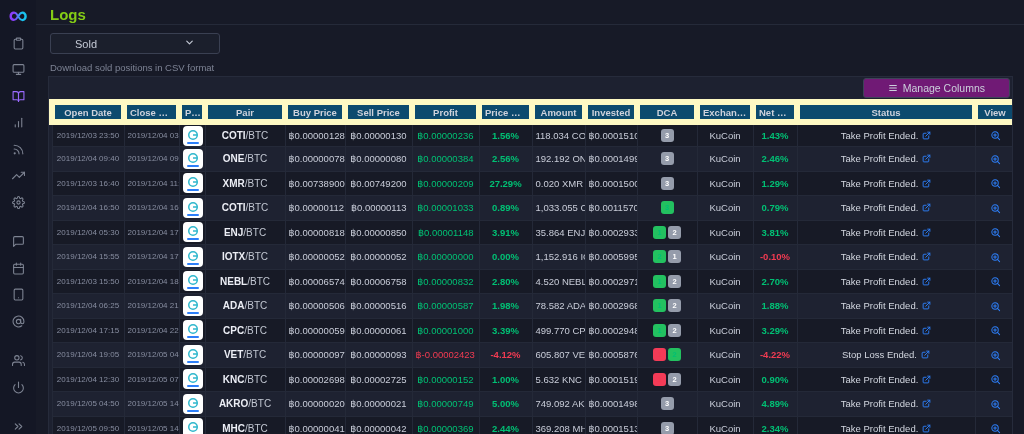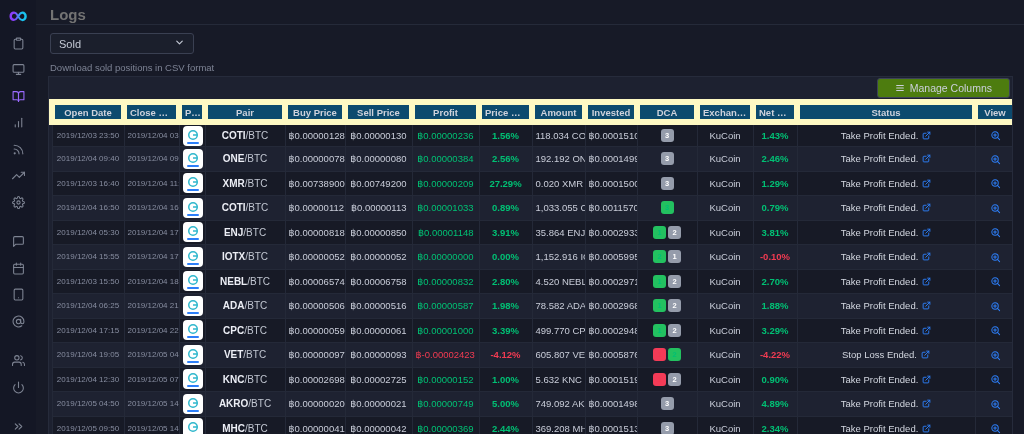--- a/index.html
+++ b/index.html
@@ -23,42 +23,42 @@
   }
   .side-item {
     width:36px; height:26.5px; display:flex; align-items:center; justify-content:center;
     color:#7d8392; cursor:pointer;
   }
   .side-item.gap { margin-top:13px; }
   .side-item svg { width:13px; height:13px; fill:none; stroke:currentColor; stroke-width:2; stroke-linecap:round; stroke-linejoin:round; }
   .side-item.active { color:#9b6bff; }
   
   .page-title {
-    position:absolute; left:50px; top:6px; font-size:15px; font-weight:bold; color:#737373; z-index:2;
+    position:absolute; left:50px; top:6px; font-size:15px; font-weight:bold; color:#84cc16; z-index:2;
   }
   .top-divider { position:absolute; left:36px; right:0; top:24px; border-top:1px solid #252a39; }
   
   .select-box {
-    position:absolute; left:50px; top:33px; width:144px; height:21px;
+    position:absolute; left:50px; top:33px; width:170px; height:21px;
     background:#1b1f2c; border:1px solid #3a4052; border-radius:3px;
-    display:flex; align-items:center; padding:0 8px; font-size:11px; color:#c5cad6; cursor:pointer;justify-content:center;
+    display:flex; align-items:center; padding:0 24px; font-size:11px; color:#c5cad6; cursor:pointer;justify-content:center;
   }
   .select-box .chev { margin-left:auto; }
   .select-box svg { width:11px; height:11px; fill:none; stroke:#c5cad6; stroke-width:2.5; stroke-linecap:round; stroke-linejoin:round; }
   .csv-link { position:absolute; left:50px; top:62px; font-size:9.5px; color:#7d8394; cursor:pointer; text-decoration:none; }
   
   .card {
     position:absolute; left:48px; top:76px; width:965px; height:360px;
     background:#1d2130; border:1px solid #262b3b; overflow:hidden;
   }
   .toolbar { height:22px; display:flex; justify-content:flex-end; align-items:center; padding:0 2px; }
   .manage-btn {
-    height:20px; background:#4d7c0f; border:1px solid #3d4357; border-radius:3px;
+    height:20px; background:#701a75; border:1px solid #3d4357; border-radius:3px;
     color:#ccd0dc; font-size:10.5px; font-family:inherit; display:flex; align-items:center; gap:5px;
-    padding:0 17px; cursor:pointer;
+    padding:0 24px; cursor:pointer;
   }
   .manage-btn svg { width:10px; height:10px; stroke:#ccd0dc; stroke-width:2.5; stroke-linecap:round; }
   table { border-collapse:collapse; table-layout:fixed; width:963px; }
   th {
     height:20px; font-size:9.5px; font-weight:bold; color:#ced2dc; background:#0c4a6e;
     border:6px solid #fef9c3; overflow:hidden; white-space:nowrap; text-overflow:ellipsis; padding:0 3px;
     cursor:pointer;
   }
   td {
     height:24.5px; border:1px solid #242938; text-align:center; white-space:nowrap;

